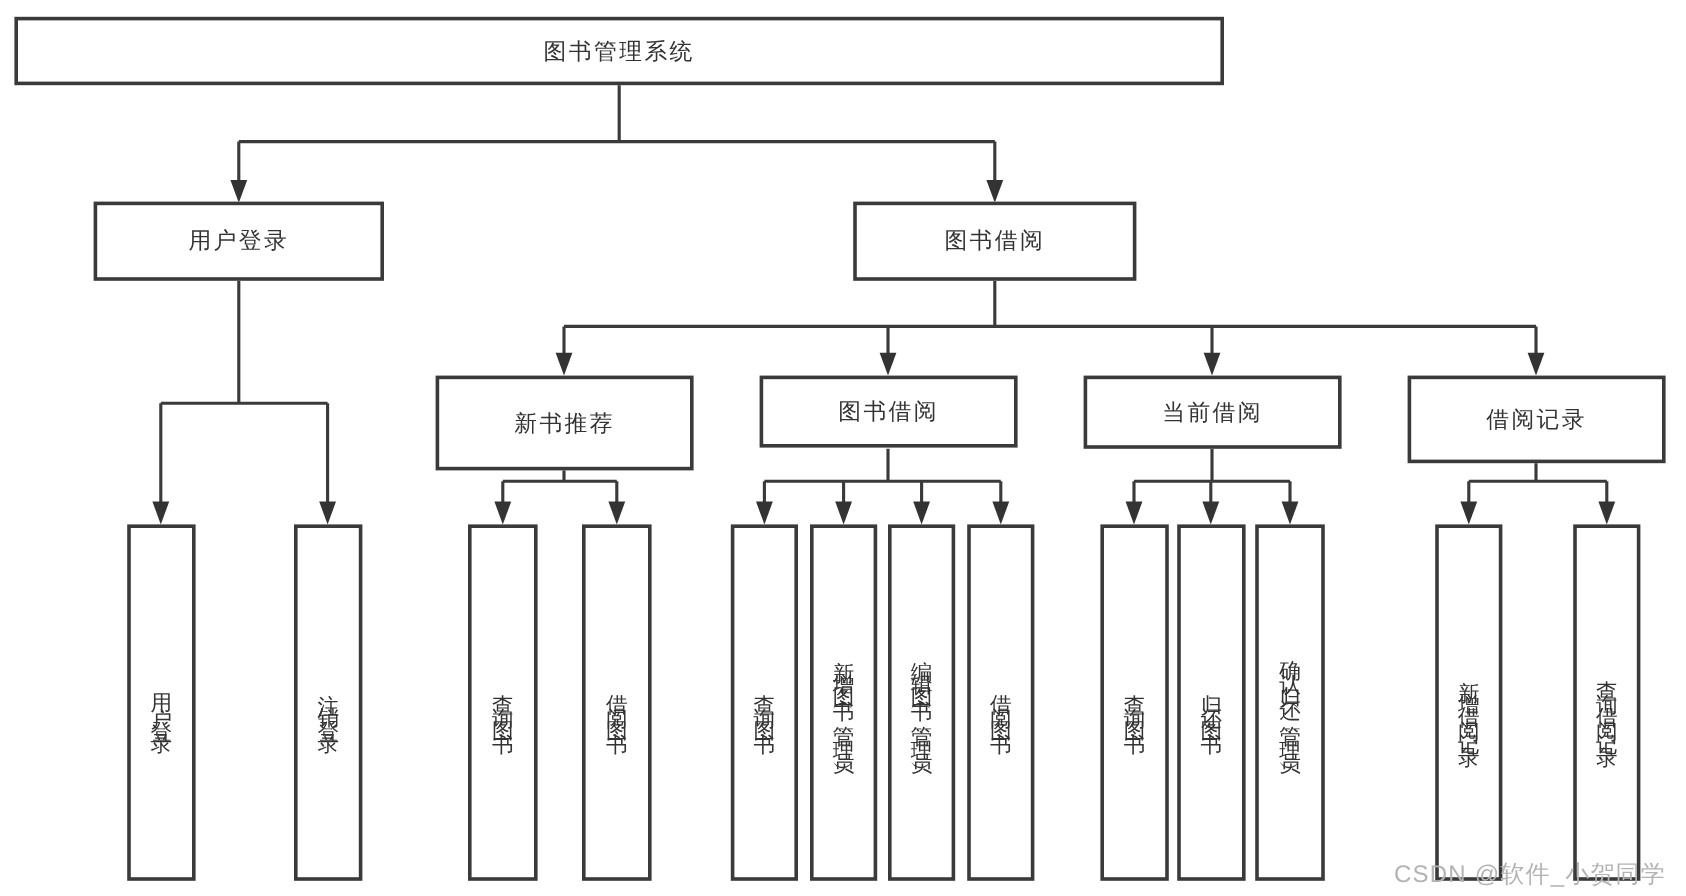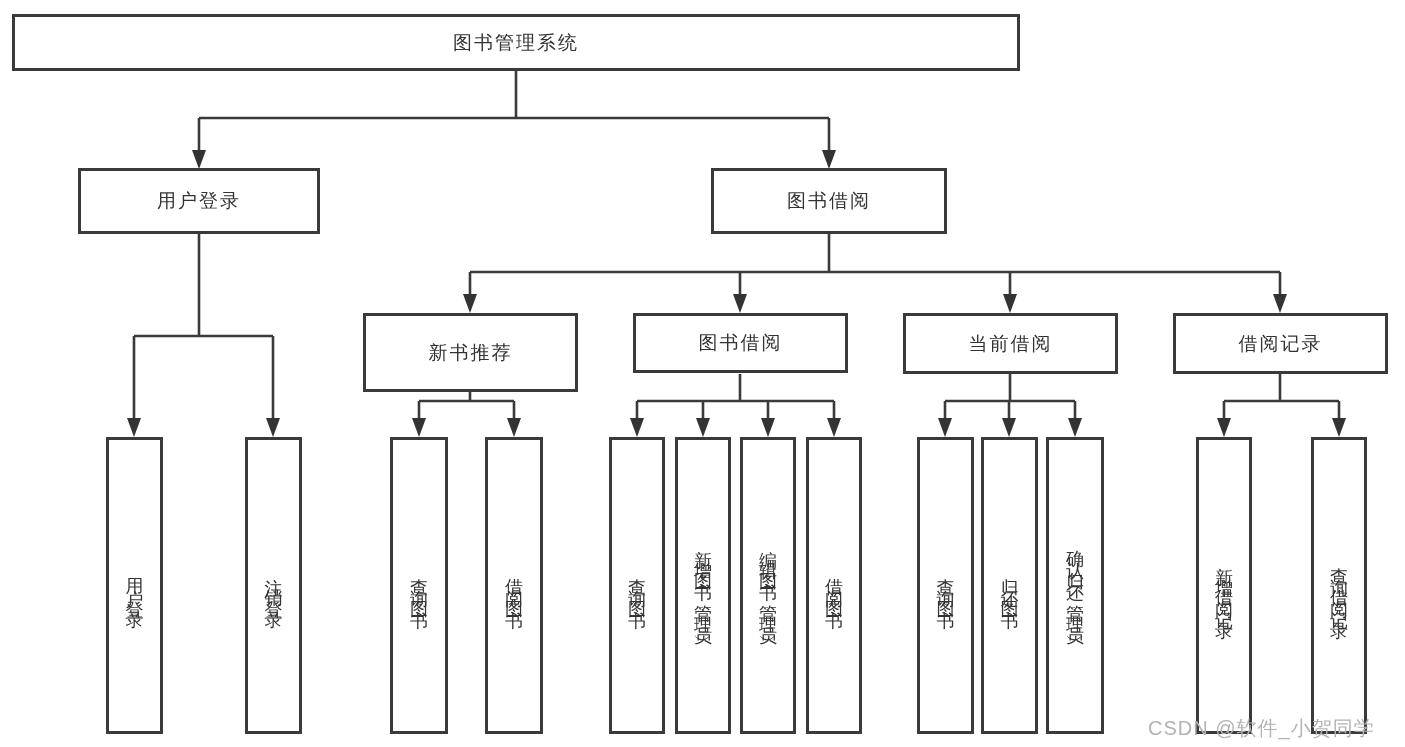--- a/index.html
+++ b/index.html
@@ -40,35 +40,35 @@
     writing-mode: vertical-lr;
     text-orientation: upright;
     letter-spacing: 11px;
     line-height: 1;
   }
   .watermark {
     position: absolute;
     left: 1148px;
     top: 715px;
     width: 254px;
-    text-align: left;
+    text-align: center;
     font-size: 20px;
     color: #b3b3b3;
     letter-spacing: 1px;
     z-index: 5;
     white-space: nowrap;
   }
   
   #root      { left: 12px;   top: 14px;  width: 1008px; height: 57px; text-align: right; }
   #l2-login  { left: 78px;   top: 168px; width: 242px;  height: 66px; }
   #l2-mgmt   { left: 711px;  top: 168px; width: 236px;  height: 66px; }
   #l3-new    { left: 363px;  top: 313px; width: 215px;  height: 79px; text-align: center; }
   #l3-borrow { left: 633px;  top: 313px; width: 215px;  height: 60px; }
   #l3-cur    { left: 903px;  top: 313px; width: 215px;  height: 61px; text-align: right; }
-  #l3-rec    { left: 1173px; top: 313px; width: 215px;  height: 61px; }
+  #l3-rec    { left: 1173px; top: 313px; width: 215px;  height: 73px; }
   #u1 { left: 106px;  width: 57px; }
   #u2 { left: 245px;  width: 57px; }
   #n1 { left: 390px;  width: 58px; }
   #n2 { left: 485px;  width: 58px; }
   #b1 { left: 609px;  width: 56px; }
   #b2 { left: 675px;  width: 56px; }
   #b3 { left: 740px;  width: 56px; }
   #b4 { left: 806px;  width: 56px; }
   #c1 { left: 917px;  width: 57px; }
   #c2 { left: 981px;  width: 57px; }

